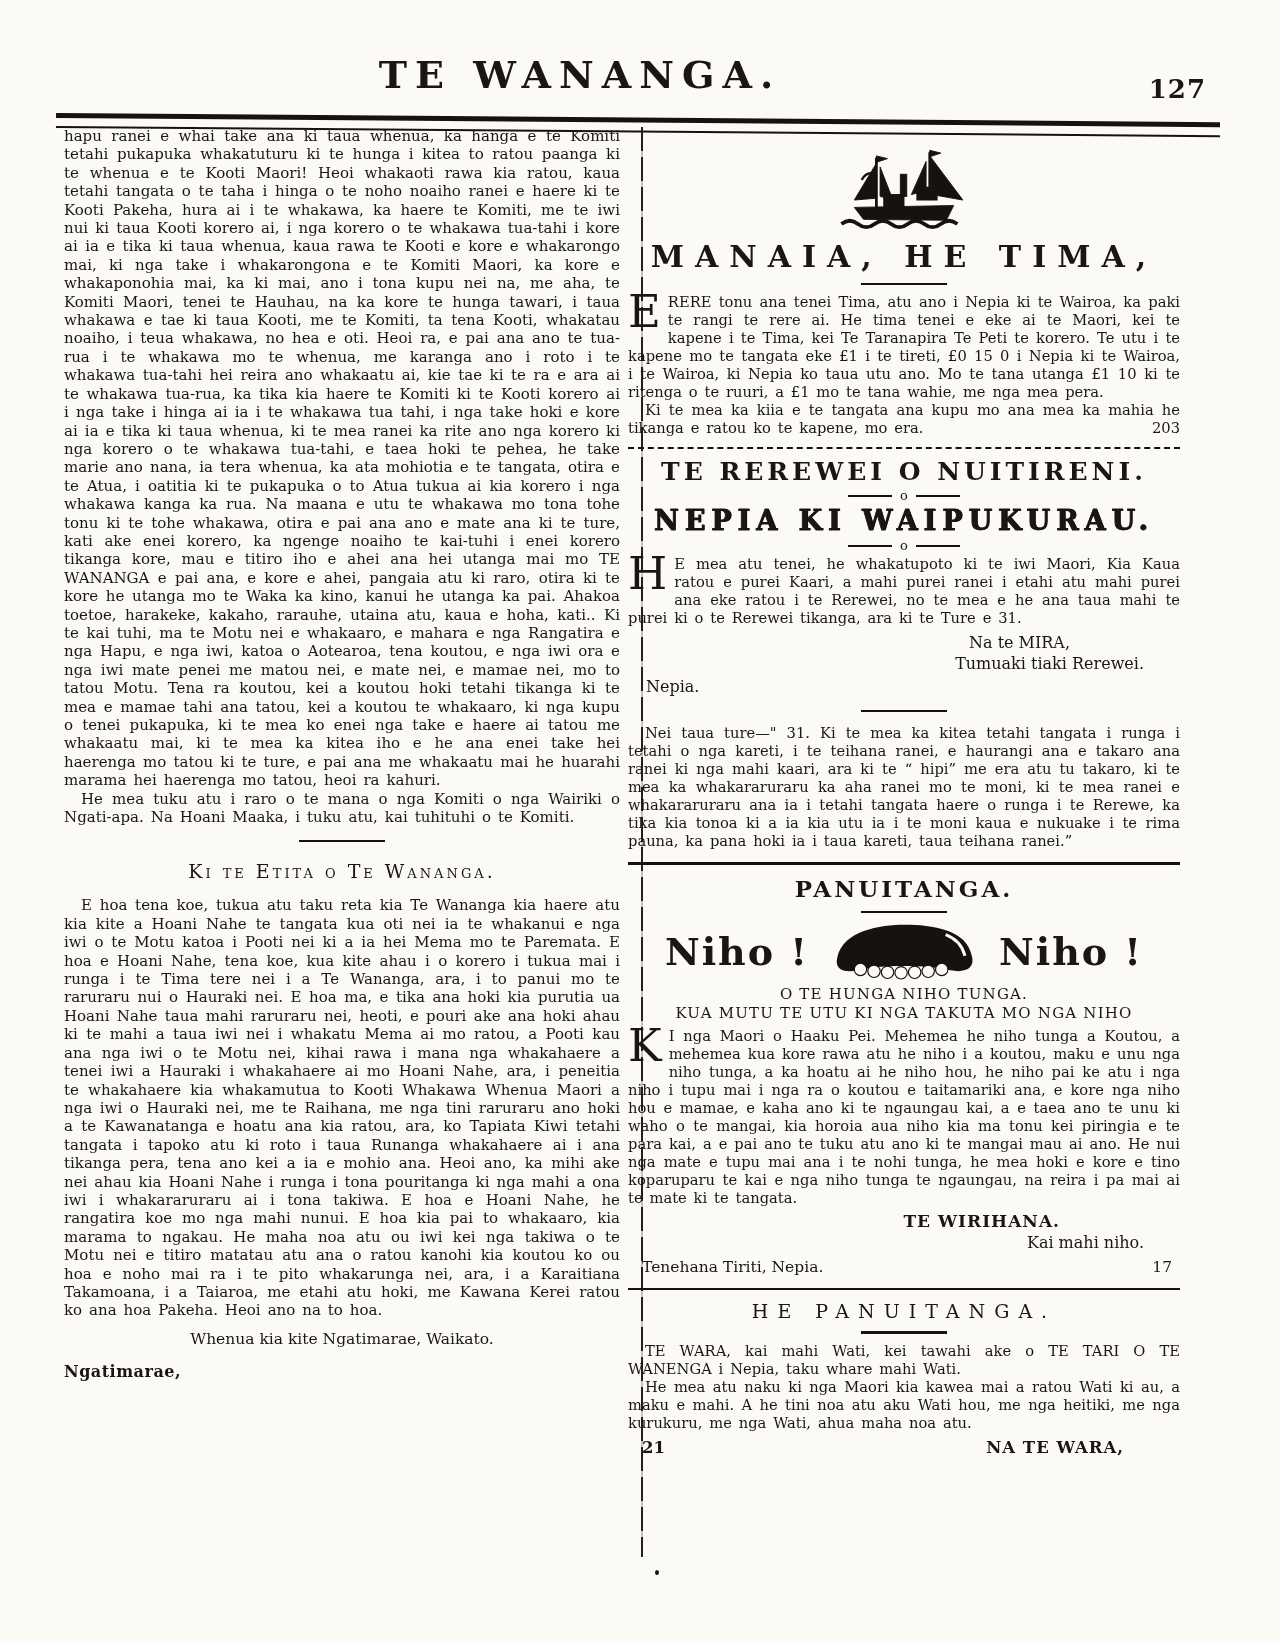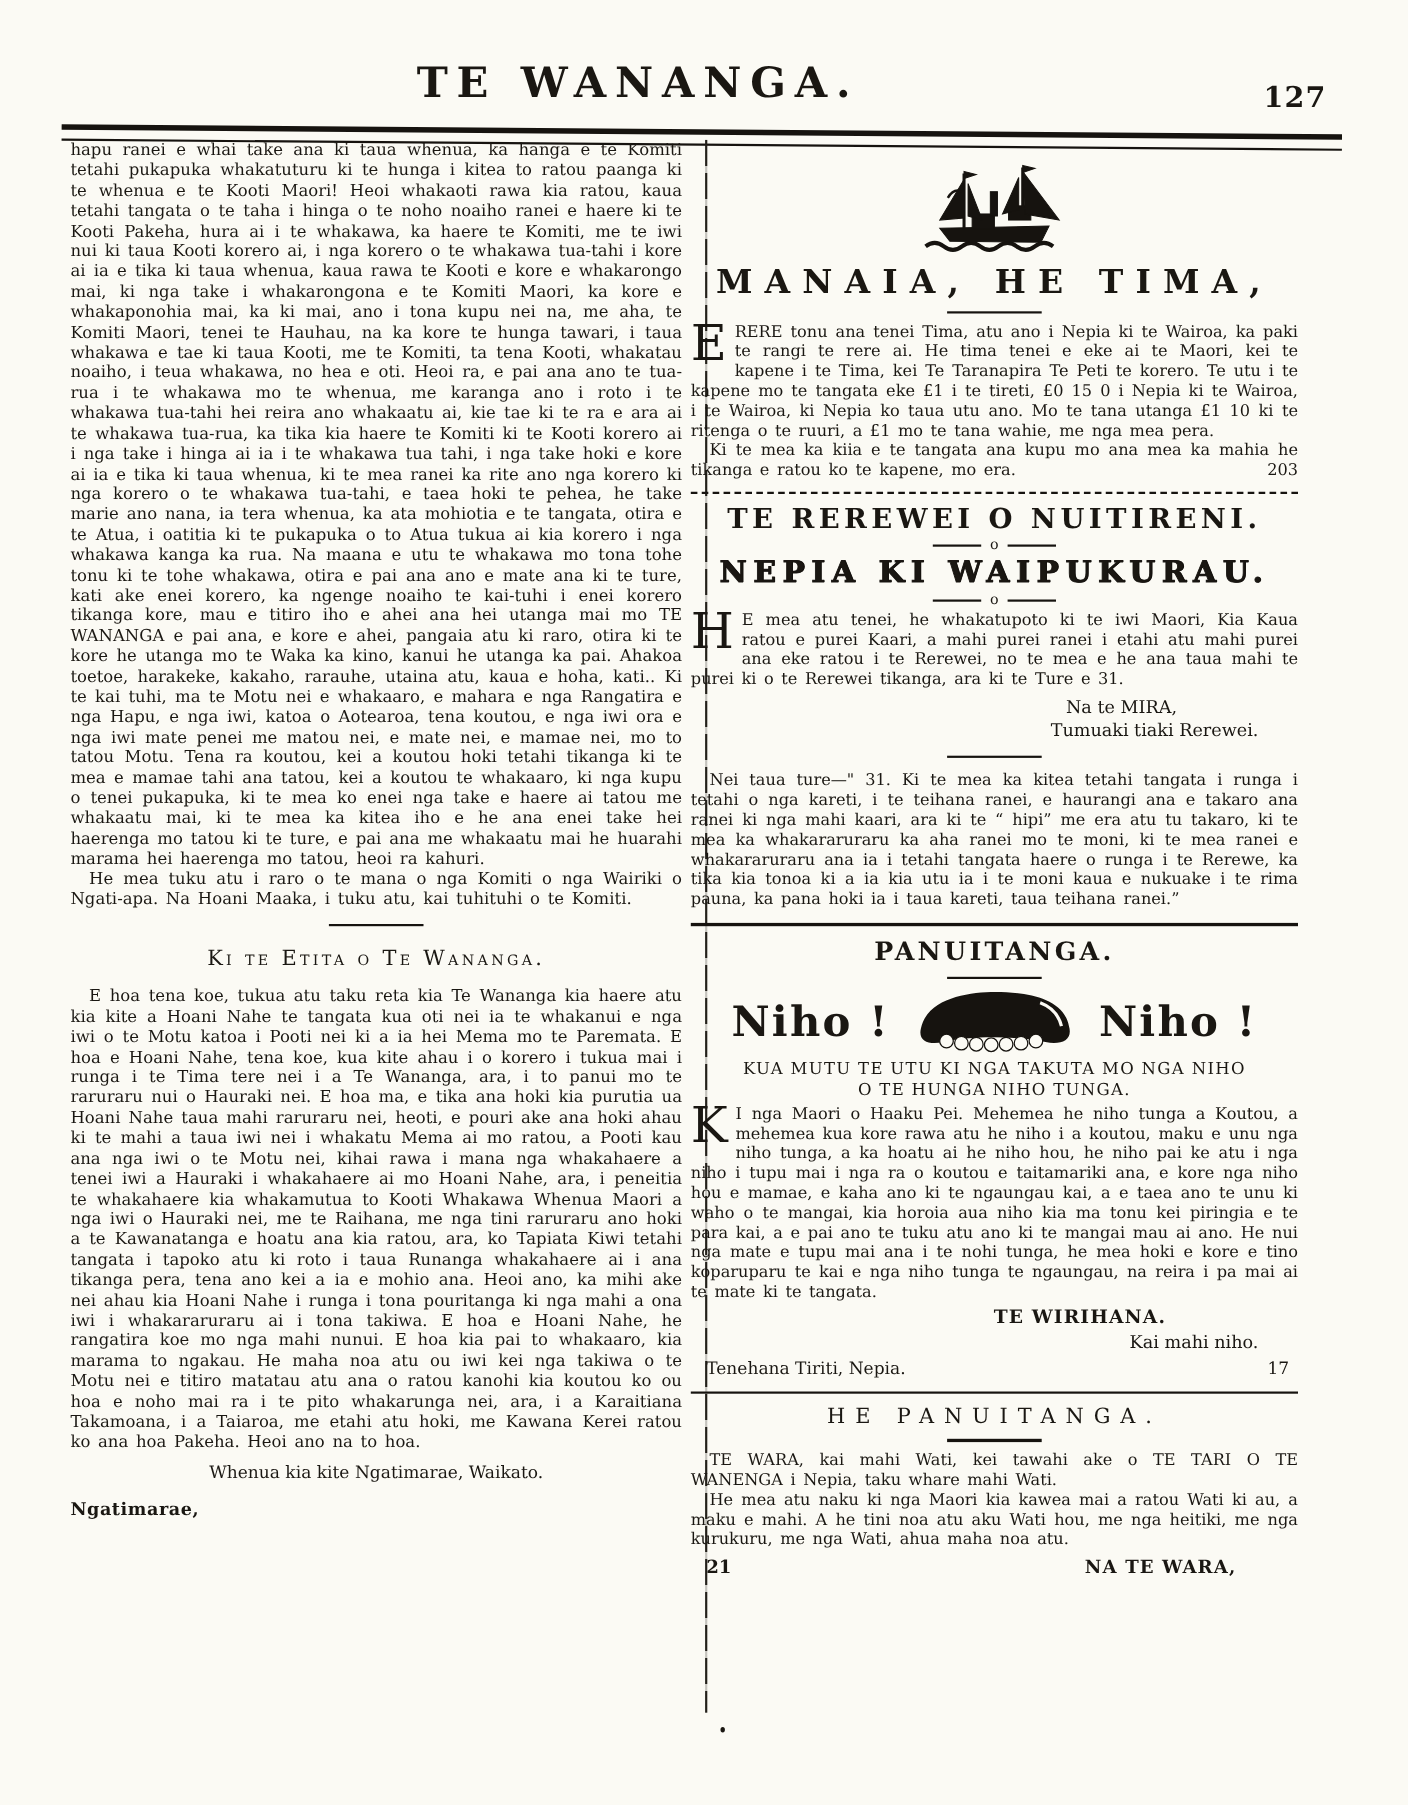--- a/index.html
+++ b/index.html
@@ -145,20 +145,21 @@
       <span>o</span>
     </div>
   <h2 class="line2">NEPIA KI WAIPUKURAU.</h2>
   <div class="o-div">
       <span>o</span>
     </div>
 
   <p class="body"><span class="dropcap">H</span><span>E mea atu tenei, he whakatupoto ki te iwi Maori, Kia Kaua ratou e purei Kaari, a mahi purei ranei i etahi atu mahi purei ana eke ratou i te Rerewei, no te mea e he ana taua mahi te purei ki o te Rerewei tikanga, ara ki te Ture e 31.</span></p>
   <p class="sig-right">Na te MIRA,</p>
   <p class="sig-right2">Tumuaki tiaki Rerewei.</p>
+  <p class="place-left">Nepia.</p>
   <div class="shortrule"></div>
   <p class="body indent">Nei taua ture—" 31. Ki te mea ka kitea tetahi tangata i runga i tetahi o nga kareti, i te teihana ranei, e haurangi ana e takaro ana ranei ki nga mahi kaari, ara ki te “ hipi” me era atu tu takaro, ki te mea ka whakararuraru ka aha ranei mo te moni, ki te mea ranei e whakararuraru ana ia i tetahi tangata haere o runga i te Rerewe, ka tika kia tonoa ki a ia kia utu ia i te moni kaua e nukuake i te rima pauna, ka pana hoki ia i taua kareti, taua teihana ranei.”</p>
 
   <div class="fullrule heavy"></div>
 
   <h2 class="panui">PANUITANGA.</h2>
   <div class="shortrule tight"></div>
 
   <div class="niho-row">
     <span class="niho-word">Niho !</span>
@@ -172,22 +173,22 @@
         <circle cx="86" cy="53" r="6.4"></circle>
           <circle cx="100" cy="52" r="6.4"></circle>
         <circle cx="114" cy="50" r="6.4"></circle>
       </g>
       <path d="M118,14 q16,6 20,22" fill="none" stroke="#fbfaf4" stroke-width="3"></path>
     </svg>
     <span class="niho-word">Niho !</span>
   </div>
 
   <div class="subhead">
+    <div>O TE HUNGA NIHO TUNGA.</div>
     <div>KUA MUTU TE UTU KI NGA TAKUTA MO NGA NIHO</div>
-    <div>O TE HUNGA NIHO TUNGA.</div>
   </div>
 
   <p class="body"><span class="dropcap">K</span><span>I nga Maori o Haaku Pei.  Mehemea he niho tunga a Koutou, a mehemea kua kore rawa atu he niho i a koutou, maku e unu nga niho tunga, a ka hoatu ai he niho hou, he niho pai ke atu i nga niho i tupu mai i nga ra o koutou e taitamariki ana, e kore nga niho hou e mamae, e kaha ano ki te ngaungau kai, a e taea ano te unu ki waho o te mangai, kia horoia aua niho kia ma tonu kei piringia e te para kai, a e pai ano te tuku atu ano ki te mangai mau ai ano.  He nui nga mate e tupu mai ana i te nohi tunga, he mea hoki e kore e tino koparuparu te kai e nga niho tunga te ngaungau, na reira i pa mai ai te mate ki te tangata.</span></p>
   <p class="sig-caps">TE WIRIHANA.</p>
   <p class="sig-right2">Kai mahi niho.</p>
   <div class="row-split">
     <span class="l">Tenehana Tiriti, Nepia.</span>
     <span class="r">17</span>
   </div>
 

